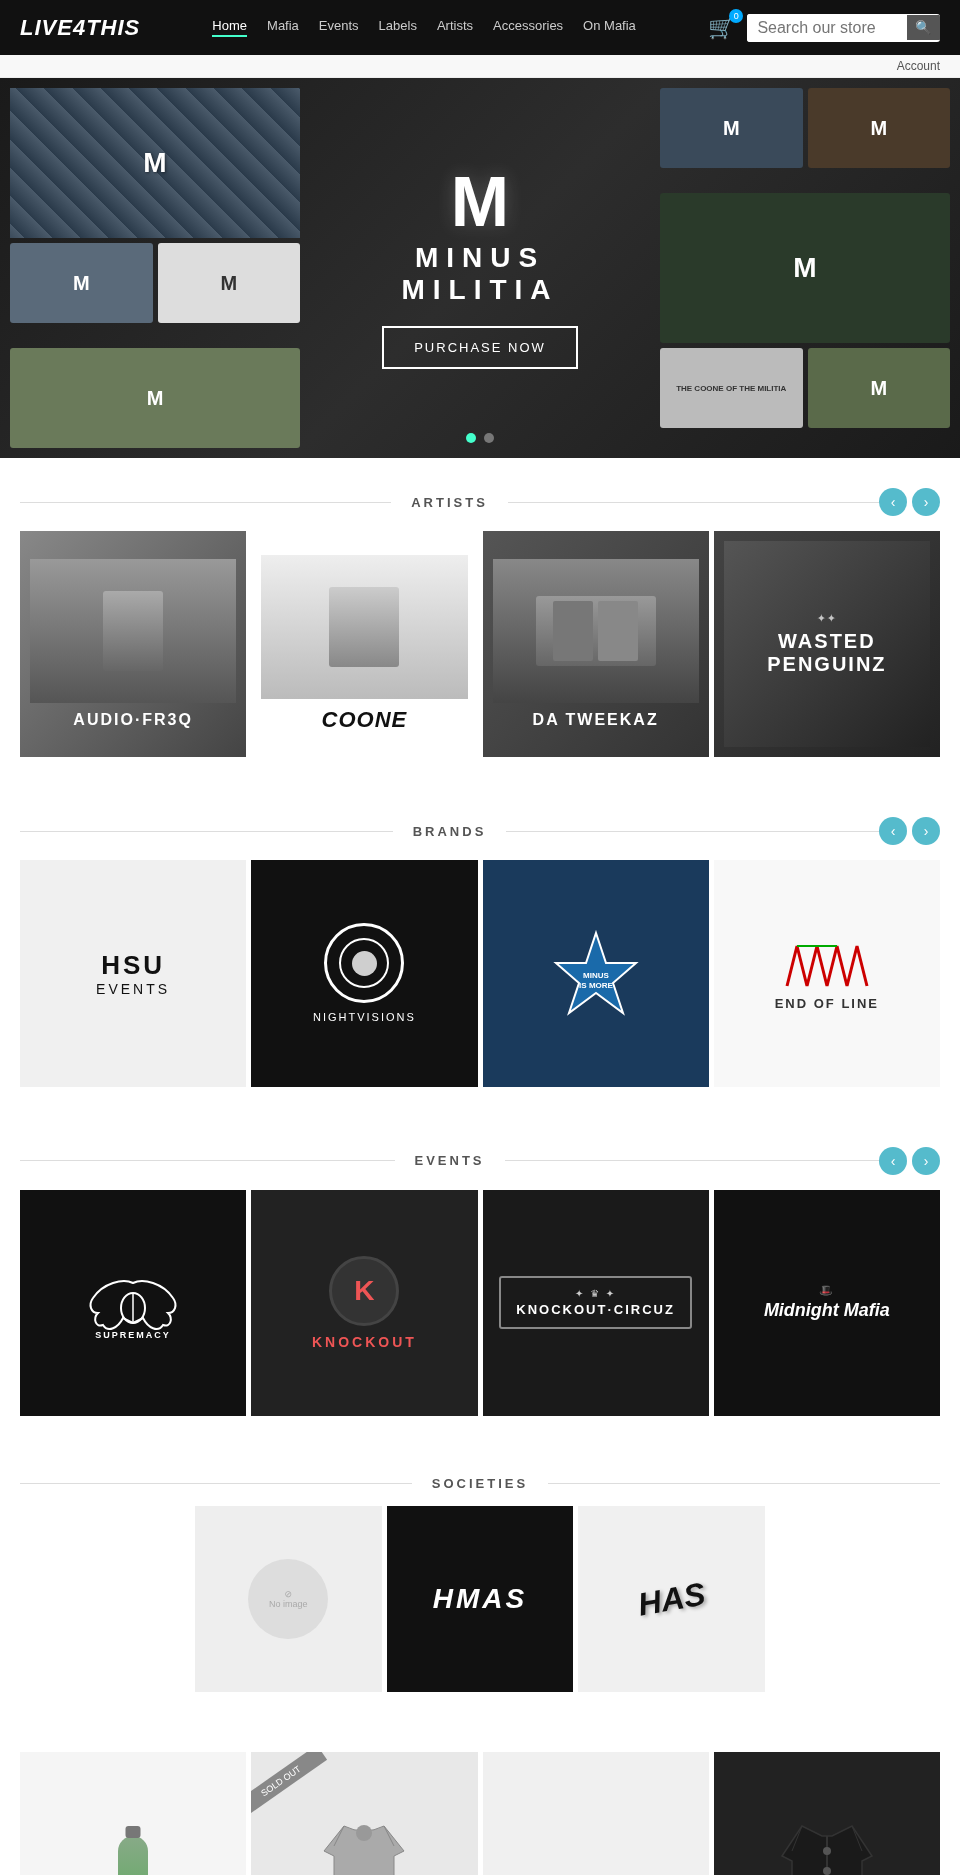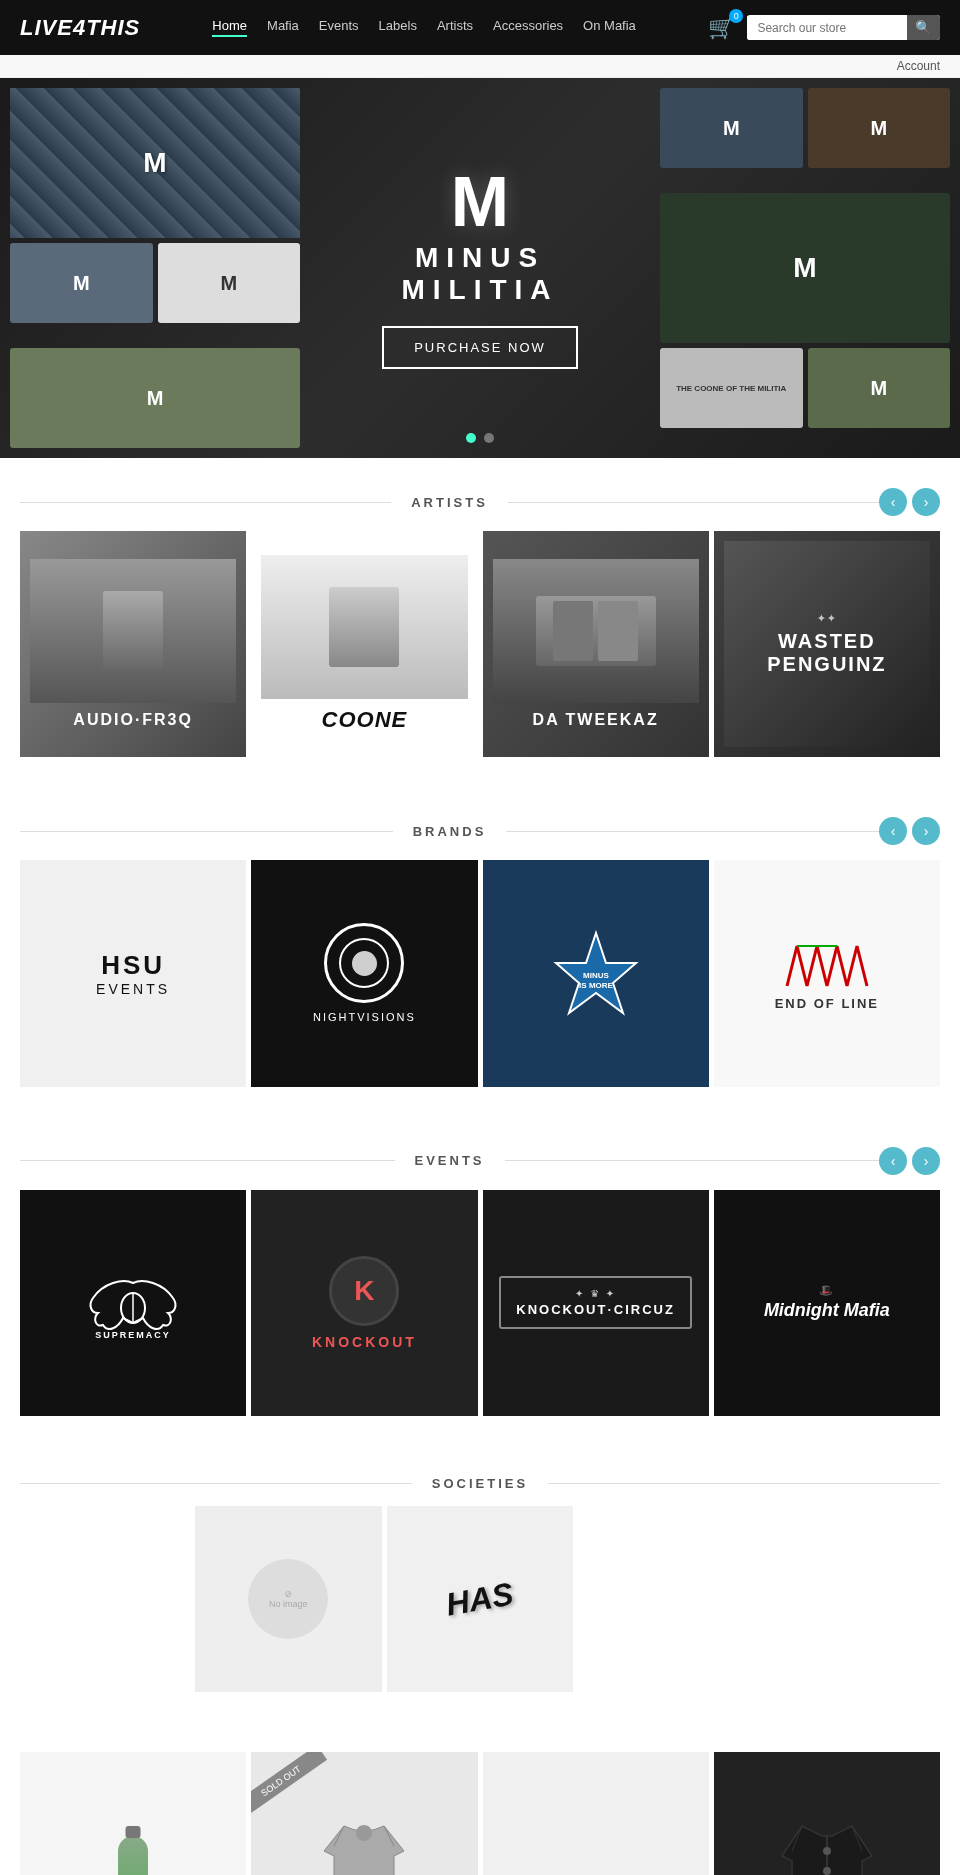--- a/index.html
+++ b/index.html
@@ -8,21 +8,21 @@
     
     .header { background: #111; display: flex; align-items: center; justify-content: space-between; padding: 0 20px; height: 55px; }
     .logo { color: #fff; font-size: 22px; font-weight: bold; font-style: italic; letter-spacing: 1px; text-align: center; }
     nav { display: flex; gap: 20px; }
     nav a { color: #ccc; text-decoration: none; font-size: 13px; }
     nav a.active { color: #fff; border-bottom: 2px solid #4fc; padding-bottom: 2px; }
     .header-right { display: flex; align-items: center; gap: 12px; }
     .cart-icon { position: relative; color: #fff; font-size: 22px; cursor: pointer; }
     .cart-badge { position: absolute; top: -6px; right: -8px; background: #0af; color: #fff; border-radius: 50%; font-size: 9px; width: 14px; height: 14px; display: flex; align-items: center; justify-content: center; }
     .search-bar { display: flex; align-items: center; background: #fff; border-radius: 3px; overflow: hidden; }
-    .search-bar input { border: none; outline: none; padding: 5px 10px; font-size: 12px; width: 160px; }
+    .search-bar input { border: none; outline: none; padding: 5px 10px; font-size: 16px; width: 160px; }
     .search-bar button { background: #555; border: none; padding: 5px 8px; cursor: pointer; color: #fff; }
 
     
     .account-bar { background: #f8f8f8; text-align: right; padding: 4px 20px; font-size: 12px; color: #555; border-bottom: 1px solid #eee; }
 
     
     .hero { width: 100%; height: 380px; background: #1a1a1a; position: relative; overflow: hidden; display: flex; align-items: center; justify-content: center; }
     .hero-bg { width: 100%; height: 100%; background: linear-gradient(135deg, #1a1a1a 0%, #2d2d2d 50%, #1a1a1a 100%); position: absolute; top: 0; left: 0; }
     .hero-content { position: relative; z-index: 2; text-align: center; color: #fff; }
     .hero-btn { display: inline-block; margin-top: 20px; padding: 12px 30px; border: 2px solid #fff; color: #fff; font-size: 13px; letter-spacing: 2px; cursor: pointer; text-decoration: none; }
@@ -358,20 +358,23 @@
 
     <div class="grid-item society-1" style="aspect-ratio:1; background:#eee; display:flex; align-items:center; justify-content:center; flex-direction:column;">
       <div class="no-image-placeholder">
         <div style="text-align:center; font-size:9px; color:#aaa;">
           <div>⊘</div>
           <div>No image</div>
         </div>
       </div>
     </div>
 
+    <div class="grid-item society-2" style="aspect-ratio:1; background:#111; display:flex; align-items:center; justify-content:center;">
+      <div style="color:#fff; font-size:28px; font-weight:900; letter-spacing:3px; font-style:italic;">HMAS</div>
+    </div>
 
     <div class="grid-item society-3" style="aspect-ratio:1; background:#f0f0f0; display:flex; align-items:center; justify-content:center;">
       <div style="color:#111; font-size:32px; font-weight:900; transform:rotate(-10deg); font-style:italic; text-shadow:2px 2px 4px rgba(0,0,0,0.3);">HAS</div>
     </div>
   </div>
 </div>
 
 <div class="section">
   <div class="products-grid">
 

